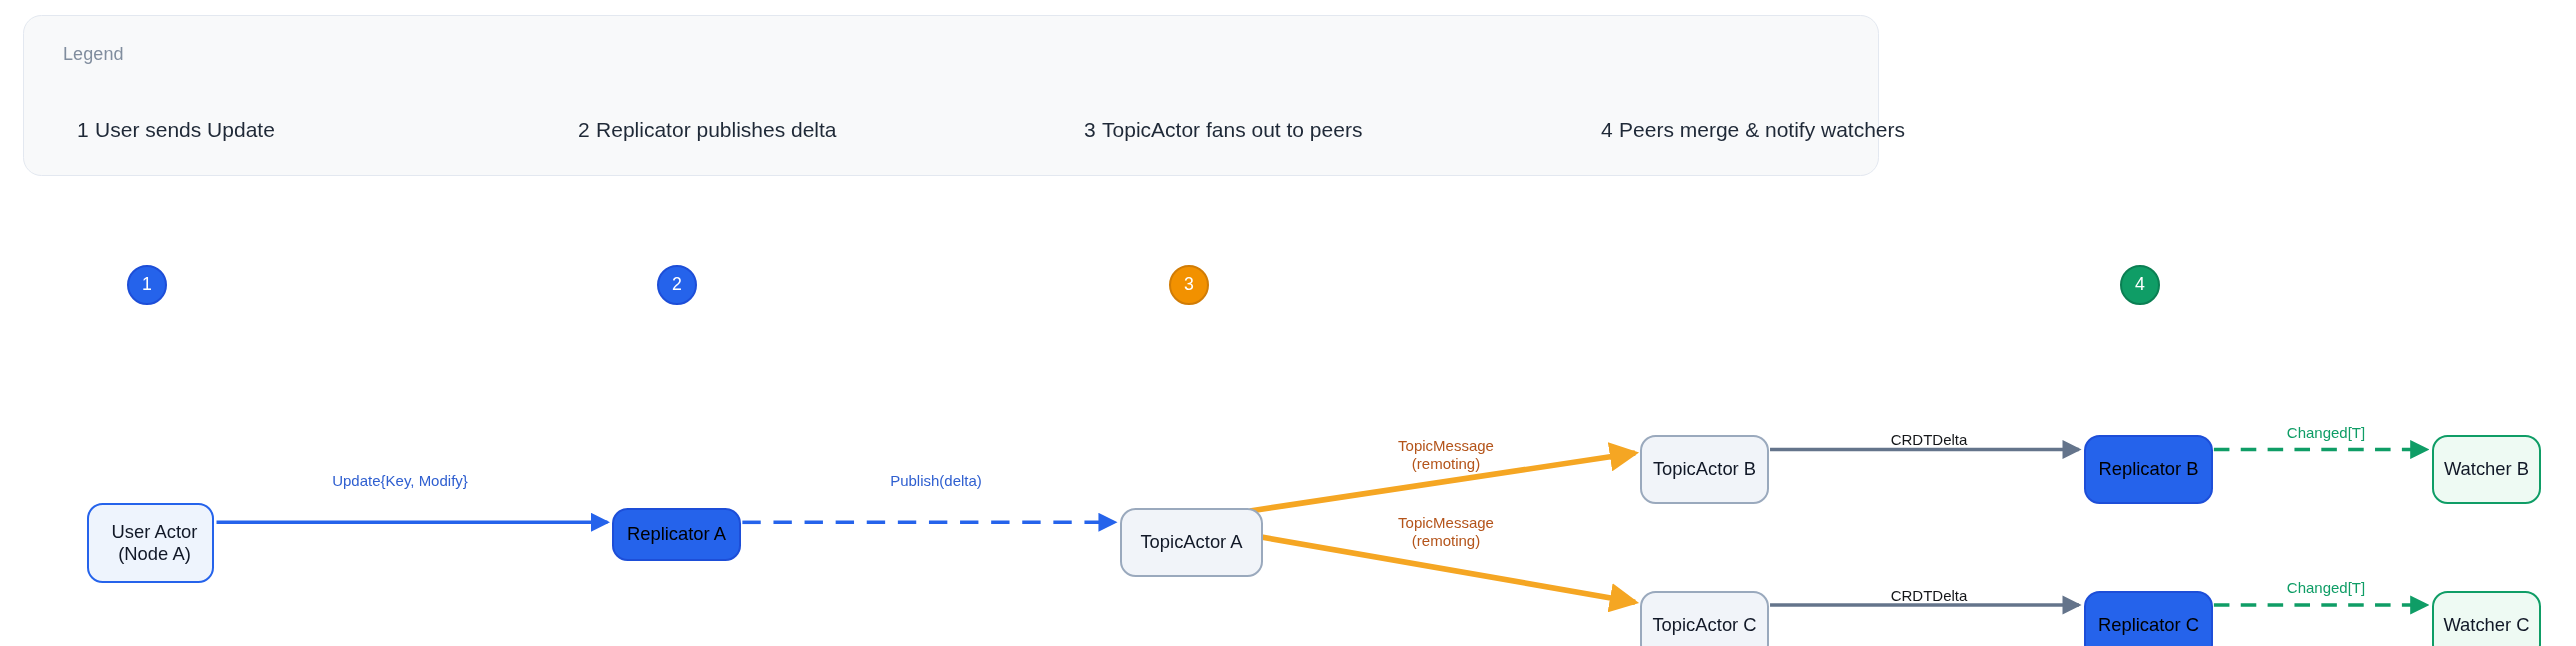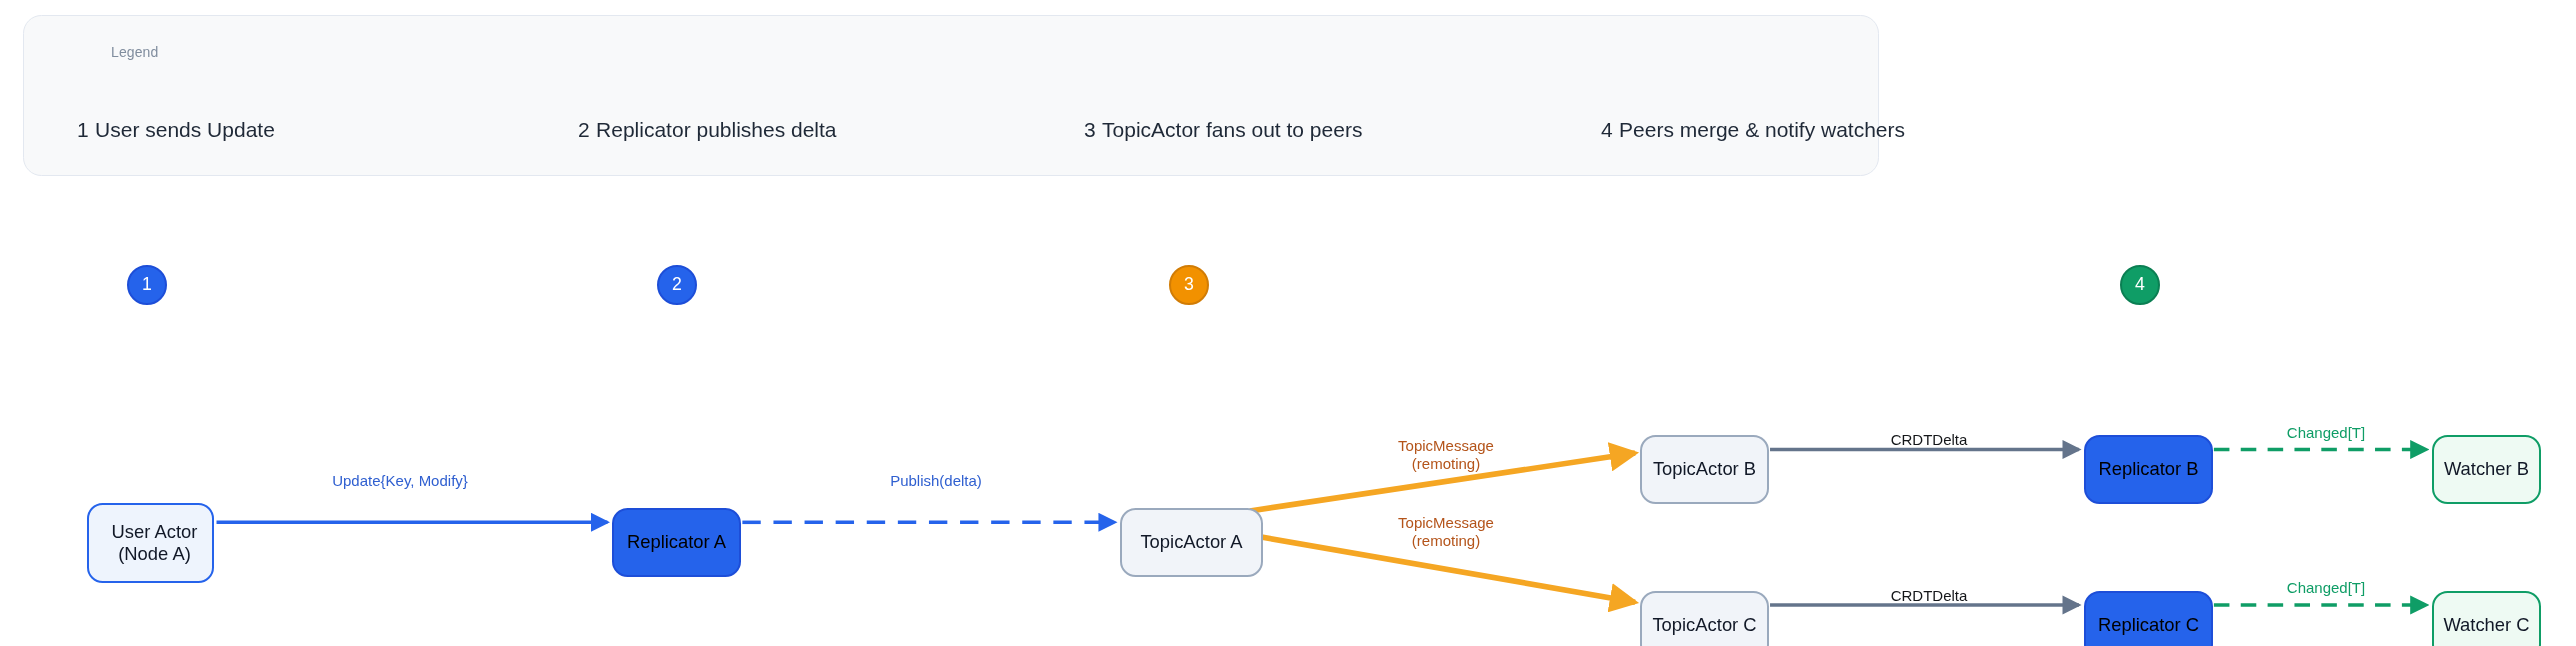--- a/index.html
+++ b/index.html
@@ -29,24 +29,23 @@
     height: 161px;
     background: #f8f9fa;
     border: 1.4px solid #e3e8f0;
     border-radius: 18.4px;
     box-sizing: border-box;
   }
   #legend-title {
     position: absolute;
     left: 39px;
     top: 28px;
-    font-size: 14px;
+    font-size: 18px;
     color: #808d9e;
     letter-spacing: 0.1px;
-    margin-left: 48px;
   }
   .legend-items {
     position: absolute;
     left: 0;
     top: 105px;
     width: 100%;
     height: 28px;
   }
   .legend-item {
     position: absolute;
@@ -196,21 +195,21 @@
 (remoting)</div>
   <div class="edge-label orange" id="lbl-fanout-c" style="left: 1446px; top: 532px;">TopicMessage
 (remoting)</div>
   <div class="edge-label gray" id="lbl-delta-b" style="left: 1929px; top: 440px;">CRDTDelta</div>
   <div class="edge-label gray" id="lbl-delta-c" style="left: 1929px; top: 596px;">CRDTDelta</div>
   <div class="edge-label green" id="lbl-changed-b" style="left: 2326px; top: 433px;">Changed[T]</div>
   <div class="edge-label green" id="lbl-changed-c" style="left: 2326px; top: 588px;">Changed[T]</div>
 
   <div class="node user" id="node-user-actor" style="left: 87px; top: 483px; width: 127px; height: 80px; padding-left: 8px;">User Actor
 (Node A)</div>
-  <div class="node replicator" id="node-replicator-a" style="left: 612px; top: 488px; width: 129px; height: 69px;">Replicator A</div>
+  <div class="node replicator" id="node-replicator-a" style="left: 612px; top: 488px; width: 129px; height: 53px;">Replicator A</div>
   <div class="node topic" id="node-topicactor-a" style="left: 1120px; top: 488px; width: 143px; height: 69px;">TopicActor A</div>
   <div class="node topic" id="node-topicactor-b" style="left: 1640px; top: 415px; width: 129px; height: 69px;">TopicActor B</div>
   <div class="node topic" id="node-topicactor-c" style="left: 1640px; top: 571px; width: 129px; height: 69px;">TopicActor C</div>
   <div class="node replicator" id="node-replicator-b" style="left: 2084px; top: 415px; width: 129px; height: 69px;">Replicator B</div>
   <div class="node replicator" id="node-replicator-c" style="left: 2084px; top: 571px; width: 129px; height: 69px;">Replicator C</div>
   <div class="node watcher" id="node-watcher-b" style="left: 2432px; top: 415px; width: 109px; height: 69px;">Watcher B</div>
   <div class="node watcher" id="node-watcher-c" style="left: 2432px; top: 571px; width: 109px; height: 69px;">Watcher C</div>
 
 </div>
 

